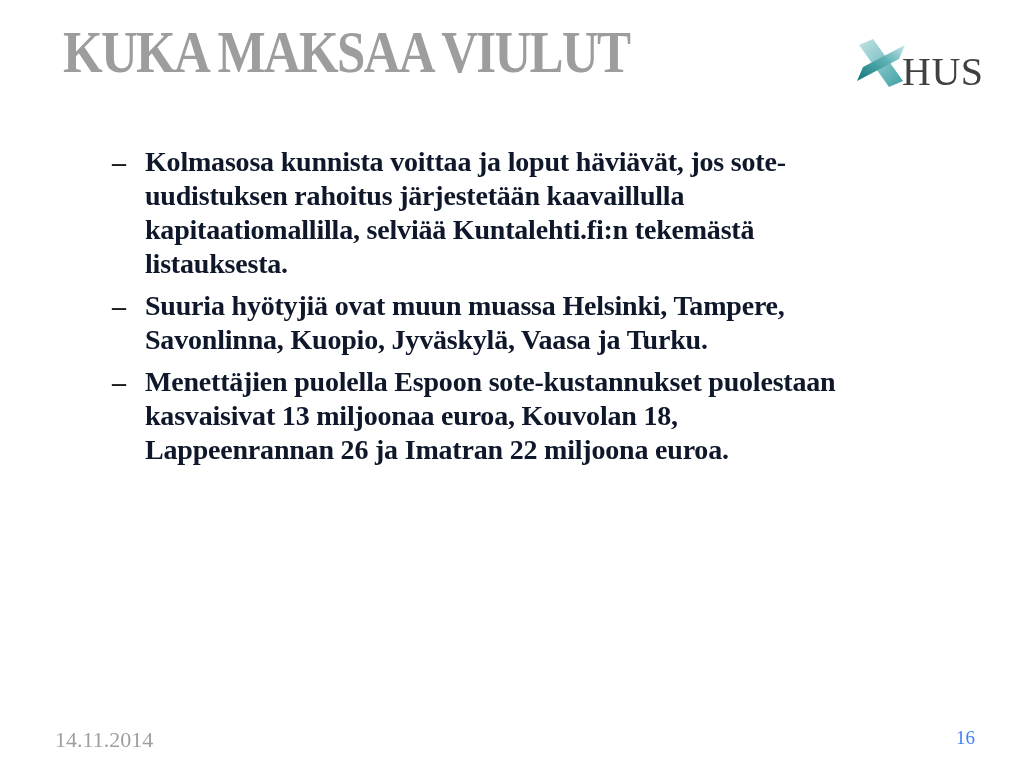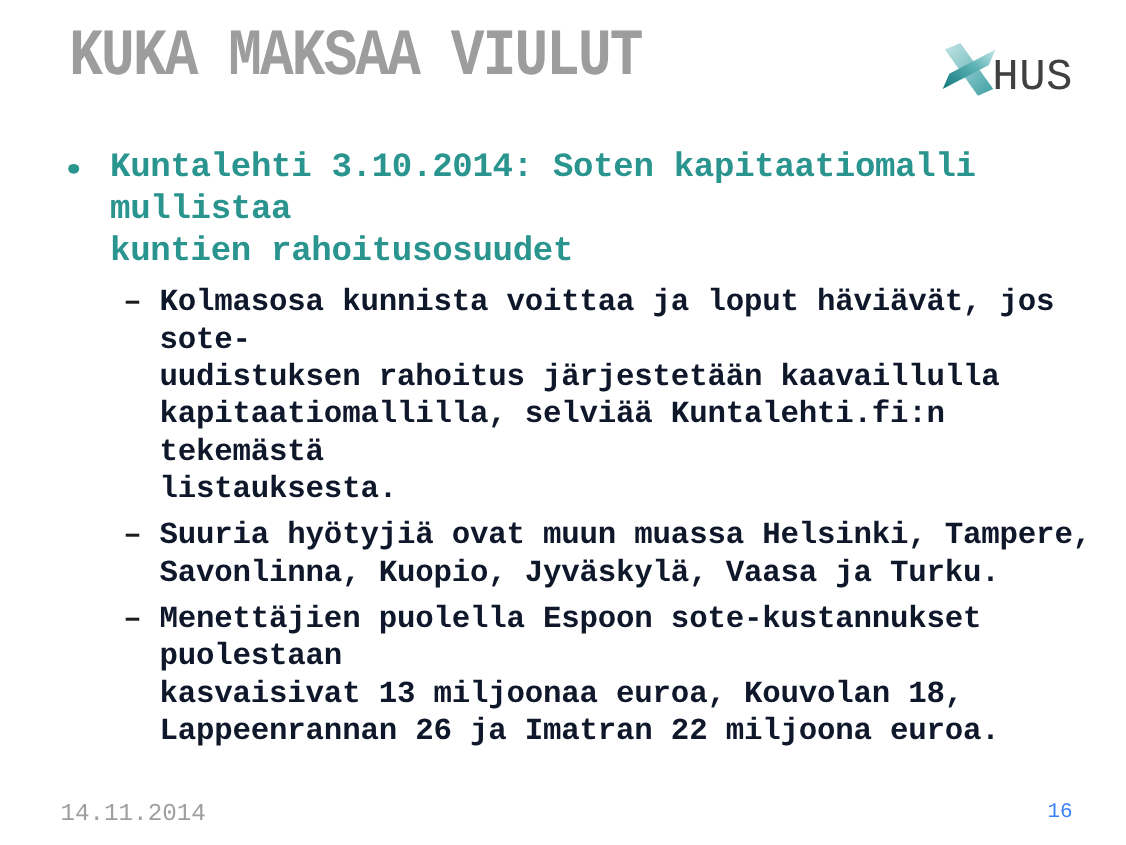--- a/index.html
+++ b/index.html
@@ -1,18 +1,18 @@
 <!DOCTYPE html>
 <html><head>
 <meta charset="utf-8">
 <style>
   html,body { margin:0; padding:0; background:#ffffff; }
   .slide {
     position:relative; width:1024px; height:768px; background:#ffffff;
-    overflow:hidden; font-family:Liberation Mono, monospace;
+    overflow:hidden; font-family:Liberation Serif, serif;
   }
 
   
   .title {
     position:absolute; left:63px; top:22px; margin:0;
     font-size:60px; line-height:1; font-weight:700; letter-spacing:-2px;
     color:#9d9d9d; transform:scaleX(0.85); transform-origin:left top;
     white-space:nowrap;
   }
 
@@ -72,25 +72,20 @@
         </linearGradient>
       </defs>
       <path d="M4 8 L18 2 L48 44 L34 50 Z" fill="url(#lgA)"></path>
       <path d="M2 44 L8 30 L50 8 L44 22 Z" fill="url(#lgB)"></path>
     </svg>
     <span class="logo-text">HUS</span>
   </div>
 
   <div class="content">
 
-    <div class="row-l1">
-      <span class="dot"></span>
-      <div class="l1-text">Kuntalehti 3.10.2014: Soten kapitaatiomalli mullistaa
-kuntien rahoitusosuudet</div>
-    </div>
 
     <div class="row-l2 first">
       <span class="dash">–</span>
       <div class="l2-text">Kolmasosa kunnista voittaa ja loput häviävät, jos sote-
 uudistuksen rahoitus järjestetään kaavaillulla
 kapitaatiomallilla, selviää Kuntalehti.fi:n tekemästä
 listauksesta.</div>
     </div>
 
     <div class="row-l2">

